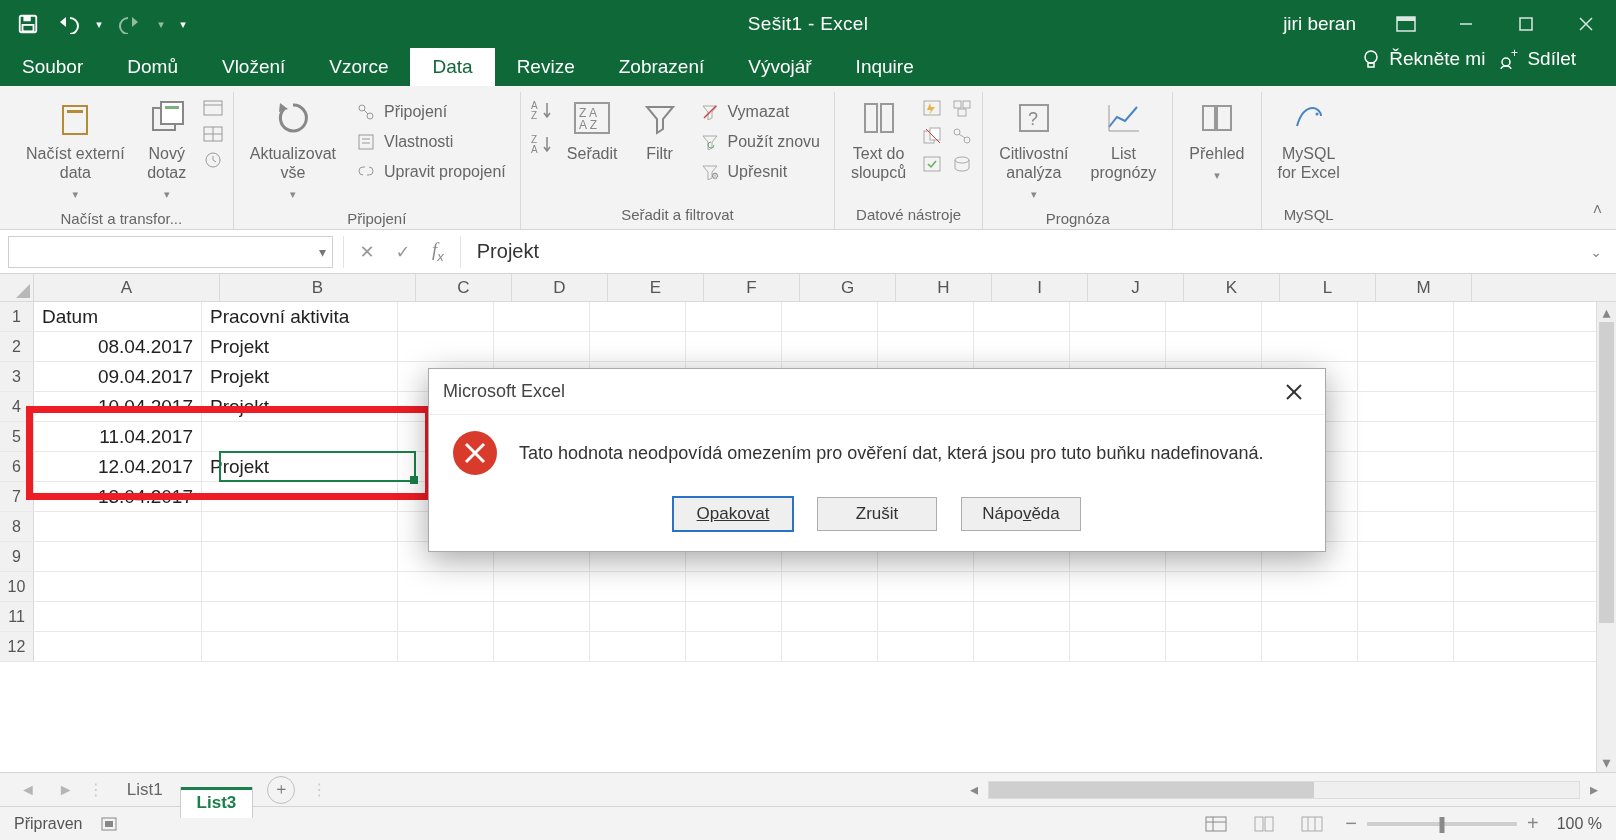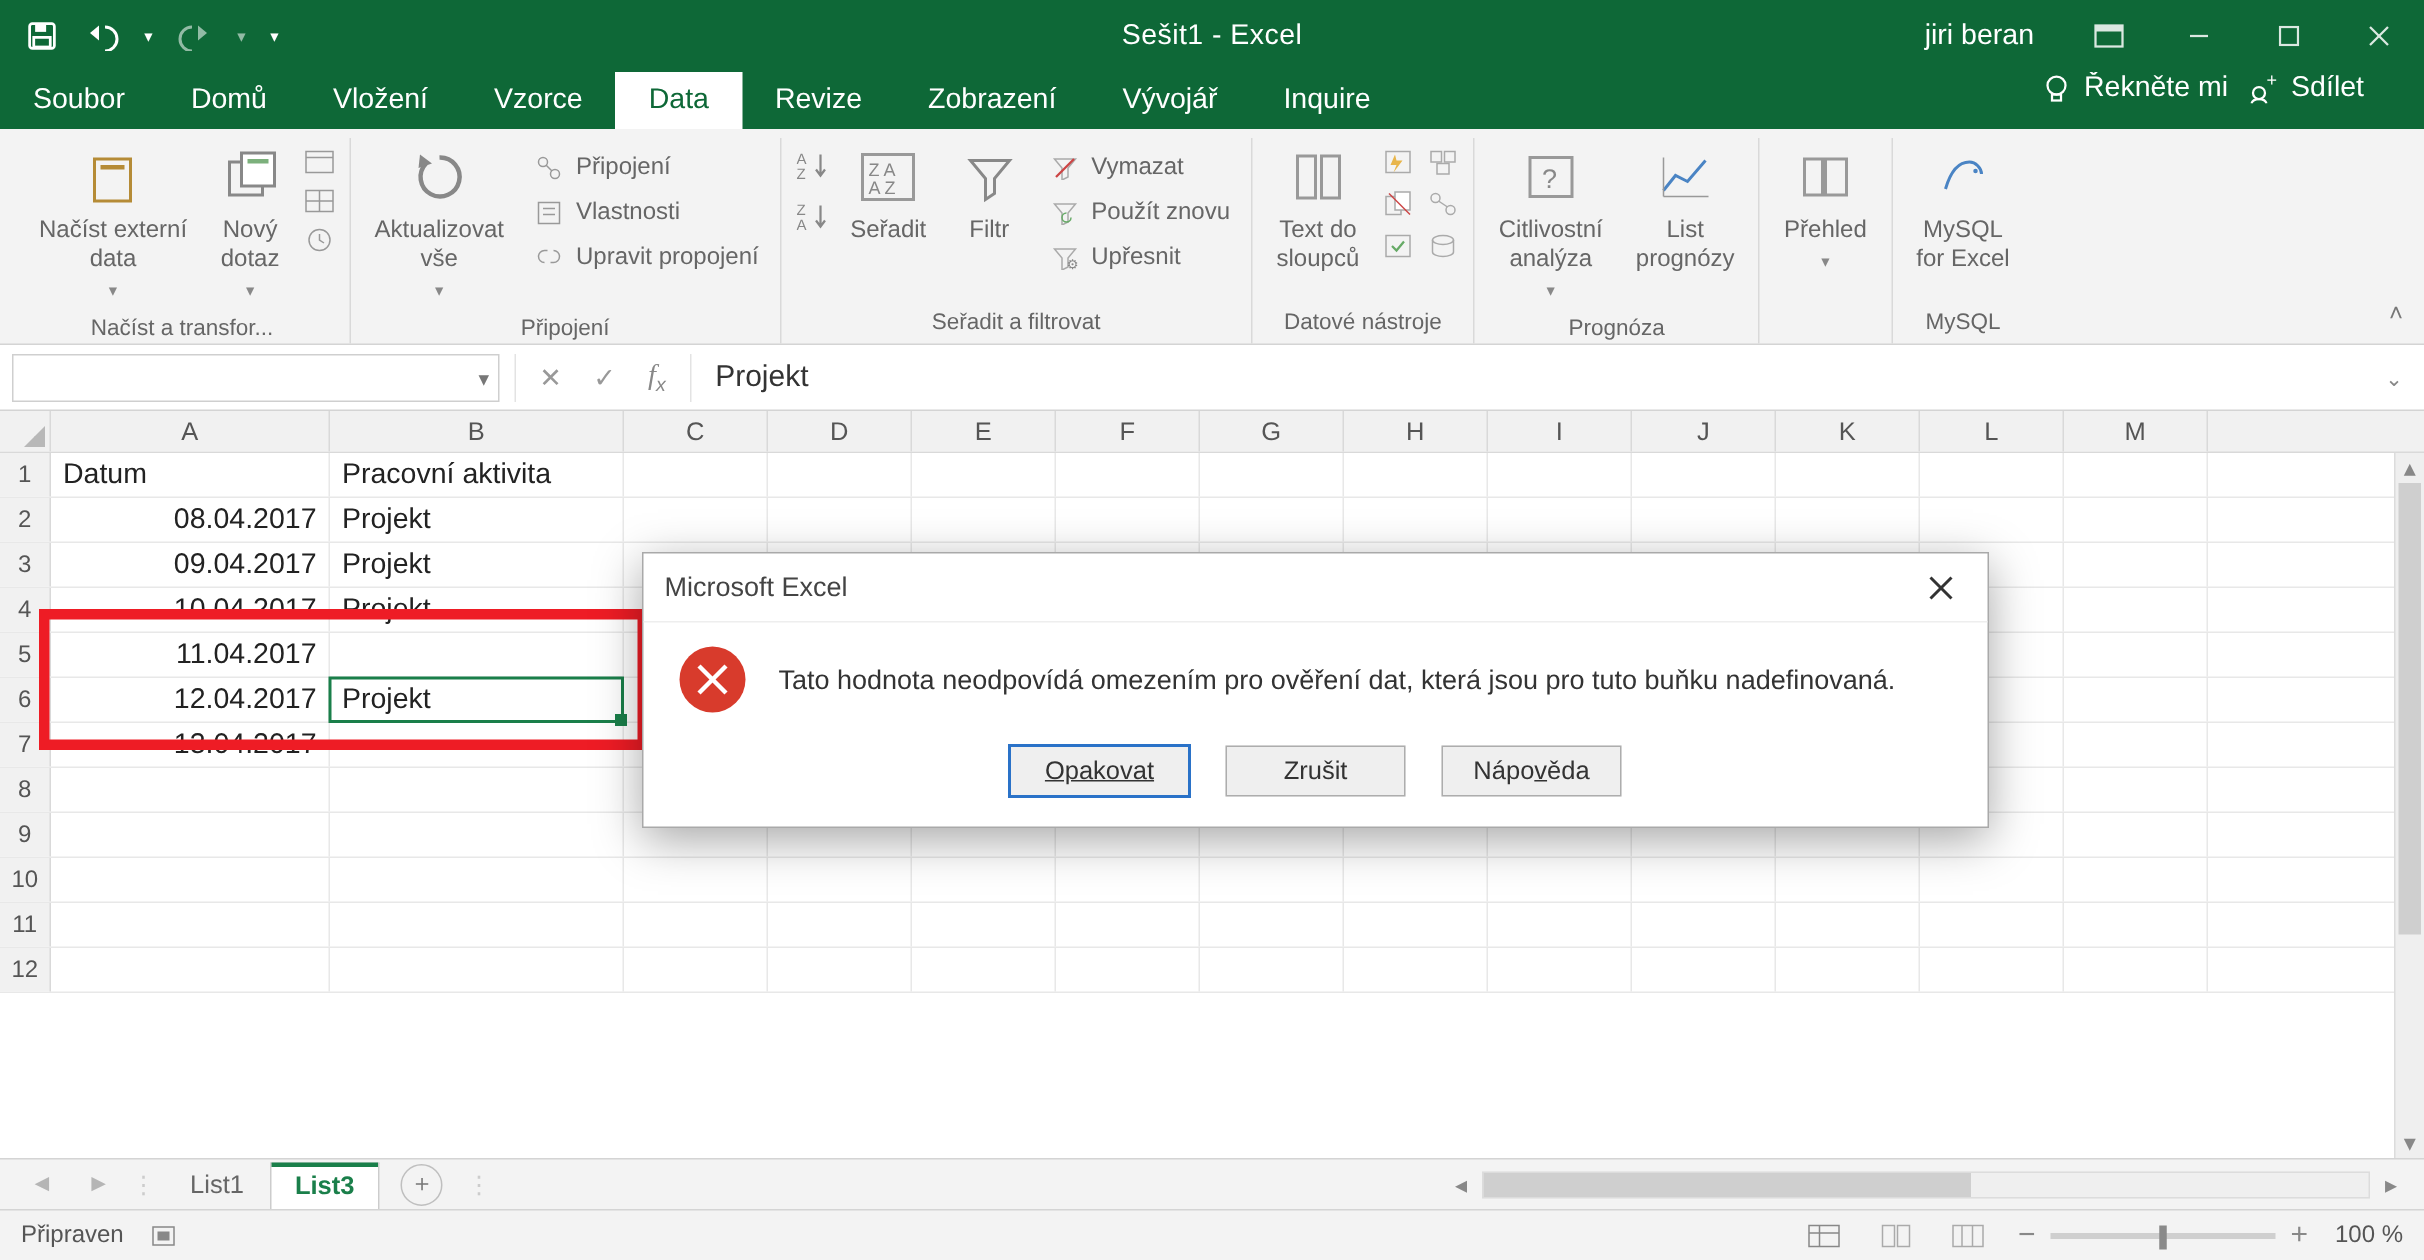--- a/index.html
+++ b/index.html
@@ -61,21 +61,21 @@
   .colheads { display:flex; height:28px; border-bottom:1px solid #d9d9d9; background:#f1f1f1; }
   .selall { width:34px; border-right:1px solid #d9d9d9; background:#f1f1f1; position:relative; }
   .selall::after { content:""; position:absolute; right:3px; bottom:3px; border:7px solid transparent; border-right-color:#b8b8b8; border-bottom-color:#b8b8b8; }
   .ch { border-right:1px solid #d9d9d9; display:flex; align-items:center; justify-content:center; font-size:17px; color:#555; background:#f1f1f1;}
   .ch.a { width:186px; } .ch.b { width:196px; }
   .ch.std { width:96px; }
   .rows { position:relative; }
   .row { display:flex; height:30px; border-bottom:1px solid #e8e8e8; }
   .rh { width:34px; background:#f1f1f1; border-right:1px solid #d9d9d9; display:flex; align-items:center; justify-content:center; font-size:16px; color:#555;}
   .cell { border-right:1px solid #e8e8e8; padding:0 8px; display:flex; align-items:center; font-size:19px; color:#222; }
-  .cell.a { width:186px; justify-content:flex-end;}
+  .cell.a { width:168px; justify-content:flex-end;}
   .cell.b { width:196px; }
   .cell.std { width:96px; }
   .cell.a.hdr { justify-content:flex-start; }
 
   
   .active-cell-outline {
     position:absolute; border:2px solid #1a7f4a; pointer-events:none;
     left: calc(34px + 186px - 1px);
     top: calc(28px + 30px*5 - 1px);
     width: 197px; height: 31px;
@@ -92,21 +92,21 @@
     width: 406px; height: 94px;
   }
 
   
   .sheettabs {
     height:34px; background:#f3f3f3; border-top:1px solid #d4d4d4; display:flex; align-items:center; padding:0 12px; gap:6px;
     position:relative;
   }
   .navarr { color:#b5b5b5; font-size:16px; padding:0 8px; cursor:pointer;}
   .stab { padding:5px 16px; font-size:17px; color:#666; border:1px solid transparent; background:#f3f3f3; cursor:pointer; border-bottom:none;}
-  .stab.active { background:#fff; border-color:#ccc; color:#1a7f4a; font-weight:600; border-bottom-color:#fff; position:relative; top:1px;}
+  .stab.active { background:#fff; border-color:#ccc; color:#1a7f4a; font-weight:600; border-bottom-color:#fff; position:relative; top:13px;}
   .stab.active::before { content:""; position:absolute; left:0; right:0; top:-1px; height:3px; background:#1a7f4a;}
   .newsheet { width:28px; height:28px; border:1px solid #bfbfbf; border-radius:50%; display:flex; align-items:center; justify-content:center; color:#777; margin-left:8px; cursor:pointer;}
   .hscroll-zone { margin-left:auto; display:flex; align-items:center; gap:4px; width:640px; }
   .hscroll-track { flex:1; height:18px; background:#efefef; border:1px solid #dcdcdc; position:relative; }
   .hscroll-thumb { position:absolute; left:0; top:0; bottom:0; width:55%; background:#cfcfcf; }
   .hscroll-btn { width:20px; height:20px; display:flex; align-items:center; justify-content:center; color:#888; cursor:pointer;}
 
   
   .vscroll { position:absolute; right:0; top:28px; bottom:0; width:20px; background:#efefef; border-left:1px solid #dcdcdc; }
   .vscroll .btn { height:20px; display:flex; align-items:center; justify-content:center; color:#888; cursor:pointer;}

